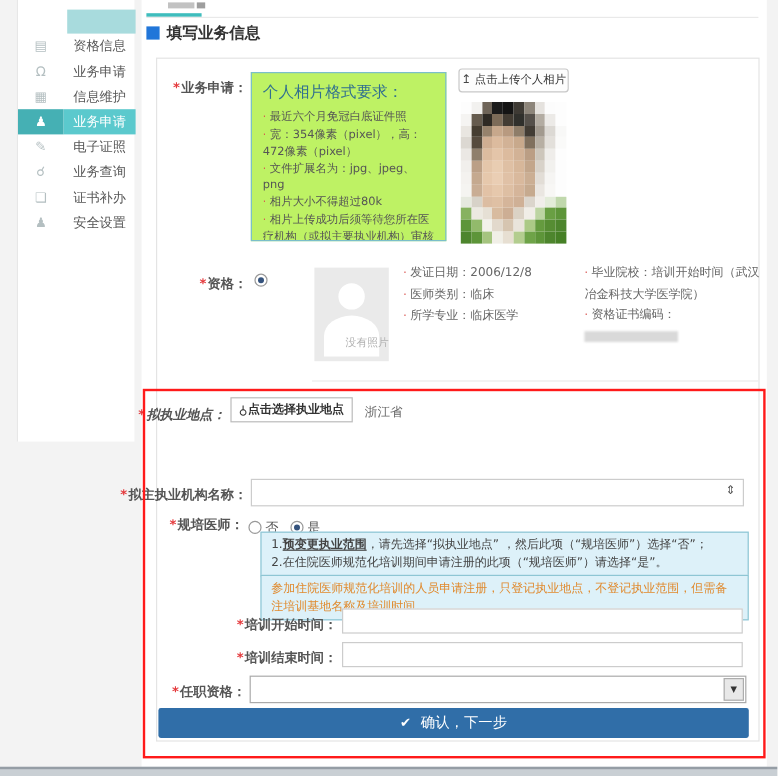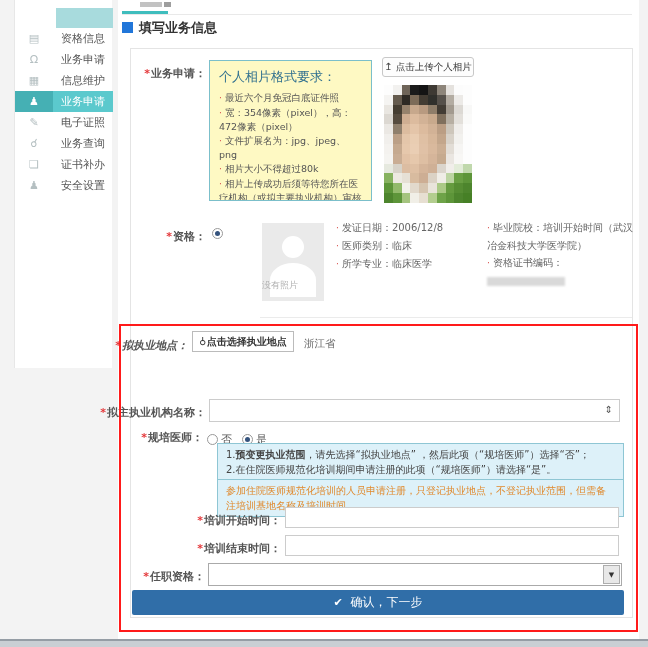--- a/index.html
+++ b/index.html
@@ -24,50 +24,50 @@
   .tabline { position:absolute; left:122px; top:11px; width:46px; height:3px; background:#3fbdbd; }
   .hairline { position:absolute; left:122px; top:14px; width:510px; height:1px; background:#e9e9e9; }
   .hdr-sq { position:absolute; left:122px; top:22px; width:11px; height:11px; background:#2176d9; }
   .hdr-title { position:absolute; left:139px; top:19px; font-size:13px; font-weight:bold; color:#333; }
   .content-box { position:absolute; left:130px; top:48px; width:503px; height:570px; border:1px solid #e4e4e4; background:#fff; }
 
   .flabel { position:absolute; font-size:11px; font-weight:bold; color:#555; text-align:right; white-space:nowrap; }
   .star { color:#e4393c; margin-right:1px; }
 
   
-  .reqbox { position:absolute; left:209px; top:60px; width:163px; height:141px; background:#fef9c3; border:1px solid #7bbfca; padding:7px 9px; overflow:hidden; }
+  .reqbox { position:absolute; left:209px; top:60px; width:163px; height:141px; background:#bef264; border:1px solid #7bbfca; padding:7px 9px; overflow:hidden; }
   .reqtitle { font-size:13px; color:#31708f; margin-bottom:5px; }
   .reqbox ul { list-style:none; }
   .reqbox li { font-size:9.5px; color:#555; line-height:13px; margin-bottom:1px; }
   .rb { color:#d9534f; margin-right:3px; font-size:9px; }
   .upbtn { position:absolute; left:382px; top:57px; width:92px; height:20px; border:1px solid #c8c8c8; border-radius:3px; background:#fdfdfd; font-size:9.5px; color:#333; text-align:center; line-height:18px; cursor:pointer; }
   .upbtn .uic { font-size:10px; color:#444; margin-right:3px; }
   .photo-grid { position:absolute; left:384px; top:85px; width:88px; height:118px; display:grid; grid-template-columns:repeat(10,1fr); grid-template-rows:repeat(12,1fr); }
 
   
   .radio { display:inline-block; width:11px; height:11px; border:1px solid #999; border-radius:50%; background:#fff; vertical-align:-2px; }
   .radio.on::after { content:""; display:block; width:5px; height:5px; margin:2px; border-radius:50%; background:#35537d; }
   .nophoto { position:absolute; left:262px; top:223px; width:62px; height:78px; background:#eaeaea; overflow:hidden; }
   .np-head { position:absolute; left:20px; top:13px; width:22px; height:22px; border-radius:50%; background:#fff; }
   .np-body { position:absolute; left:8px; top:40px; width:46px; height:34px; border-radius:50% 50% 0 0; background:#fff; }
-  .np-text { position:absolute; left:0; bottom:9px; width:100%; text-align:left; font-size:9px; color:#b0b0b0;margin-top:24px; }
+  .np-text { position:absolute; left:0; bottom:9px; width:100%; text-align:right; font-size:9px; color:#b0b0b0;margin-top:24px; }
   .details { position:absolute; font-size:10px; color:#666; }
   .dline { line-height:17px; }
   .redact { display:inline-block; width:78px; height:9px; background:#d9d9d9; filter:blur(1px); vertical-align:middle; }
   .divider { position:absolute; left:260px; top:317px; width:372px; height:1px; background:#ebebeb; }
 
   
   .redbox { position:absolute; left:119px; top:324px; width:519px; height:308px; border:2px solid #ff1a1a; pointer-events:none; z-index:9; }
 
   
   .pinbtn { position:absolute; left:192px; top:331px; width:102px; height:21px; border:1px solid #bbb; background:#fff; font-size:10px; font-weight:bold; color:#333; text-align:center; line-height:19px; cursor:pointer; }
   .pinic { display:inline-block; transform:rotate(180deg); font-size:10px; color:#333; }
   .locval { position:absolute; left:304px; top:337px; font-size:10.5px; color:#666; }
   .hint { position:absolute; background:#ddf1f9; border:1px solid #8ec6d4; font-size:10px; color:#444; line-height:15px; padding:3px 8px; }
-  .hint b { font-weight:bold; }
+  .hint b { font-weight:bold;text-decoration:underline; }
   .notice { color:#e08a2e !important; }
   .combo { position:absolute; left:209px; top:399px; width:411px; height:23px; border:1px solid #ccc; background:#fff; cursor:pointer; }
   .combo .ud { position:absolute; right:6px; top:4px; font-size:10px; color:#555; }
   .ropt { margin-right:10px; font-size:11px; color:#555; }
   .ropt .radio { margin-right:3px; }
   .txt { position:absolute; border:1px solid #ccc; background:#fff; font-size:11px; padding:0 4px; }
   .selectbox { position:absolute; left:208px; top:563px; width:414px; height:23px; border:1px solid #aaa; background:#fff; cursor:pointer; }
   .selarrow { position:absolute; right:1px; top:1px; width:17px; height:19px; background:#e8e8e8; border:1px solid #adadad; text-align:center; font-size:7px; line-height:19px; color:#333; }
   .submit { position:absolute; left:132px; top:590px; width:492px; height:25px; background:#306ea8; border-radius:2px; color:#fff; font-size:12px; text-align:center; line-height:25px; cursor:pointer; }
   .submit .chk { font-size:11px; margin-right:8px; }

